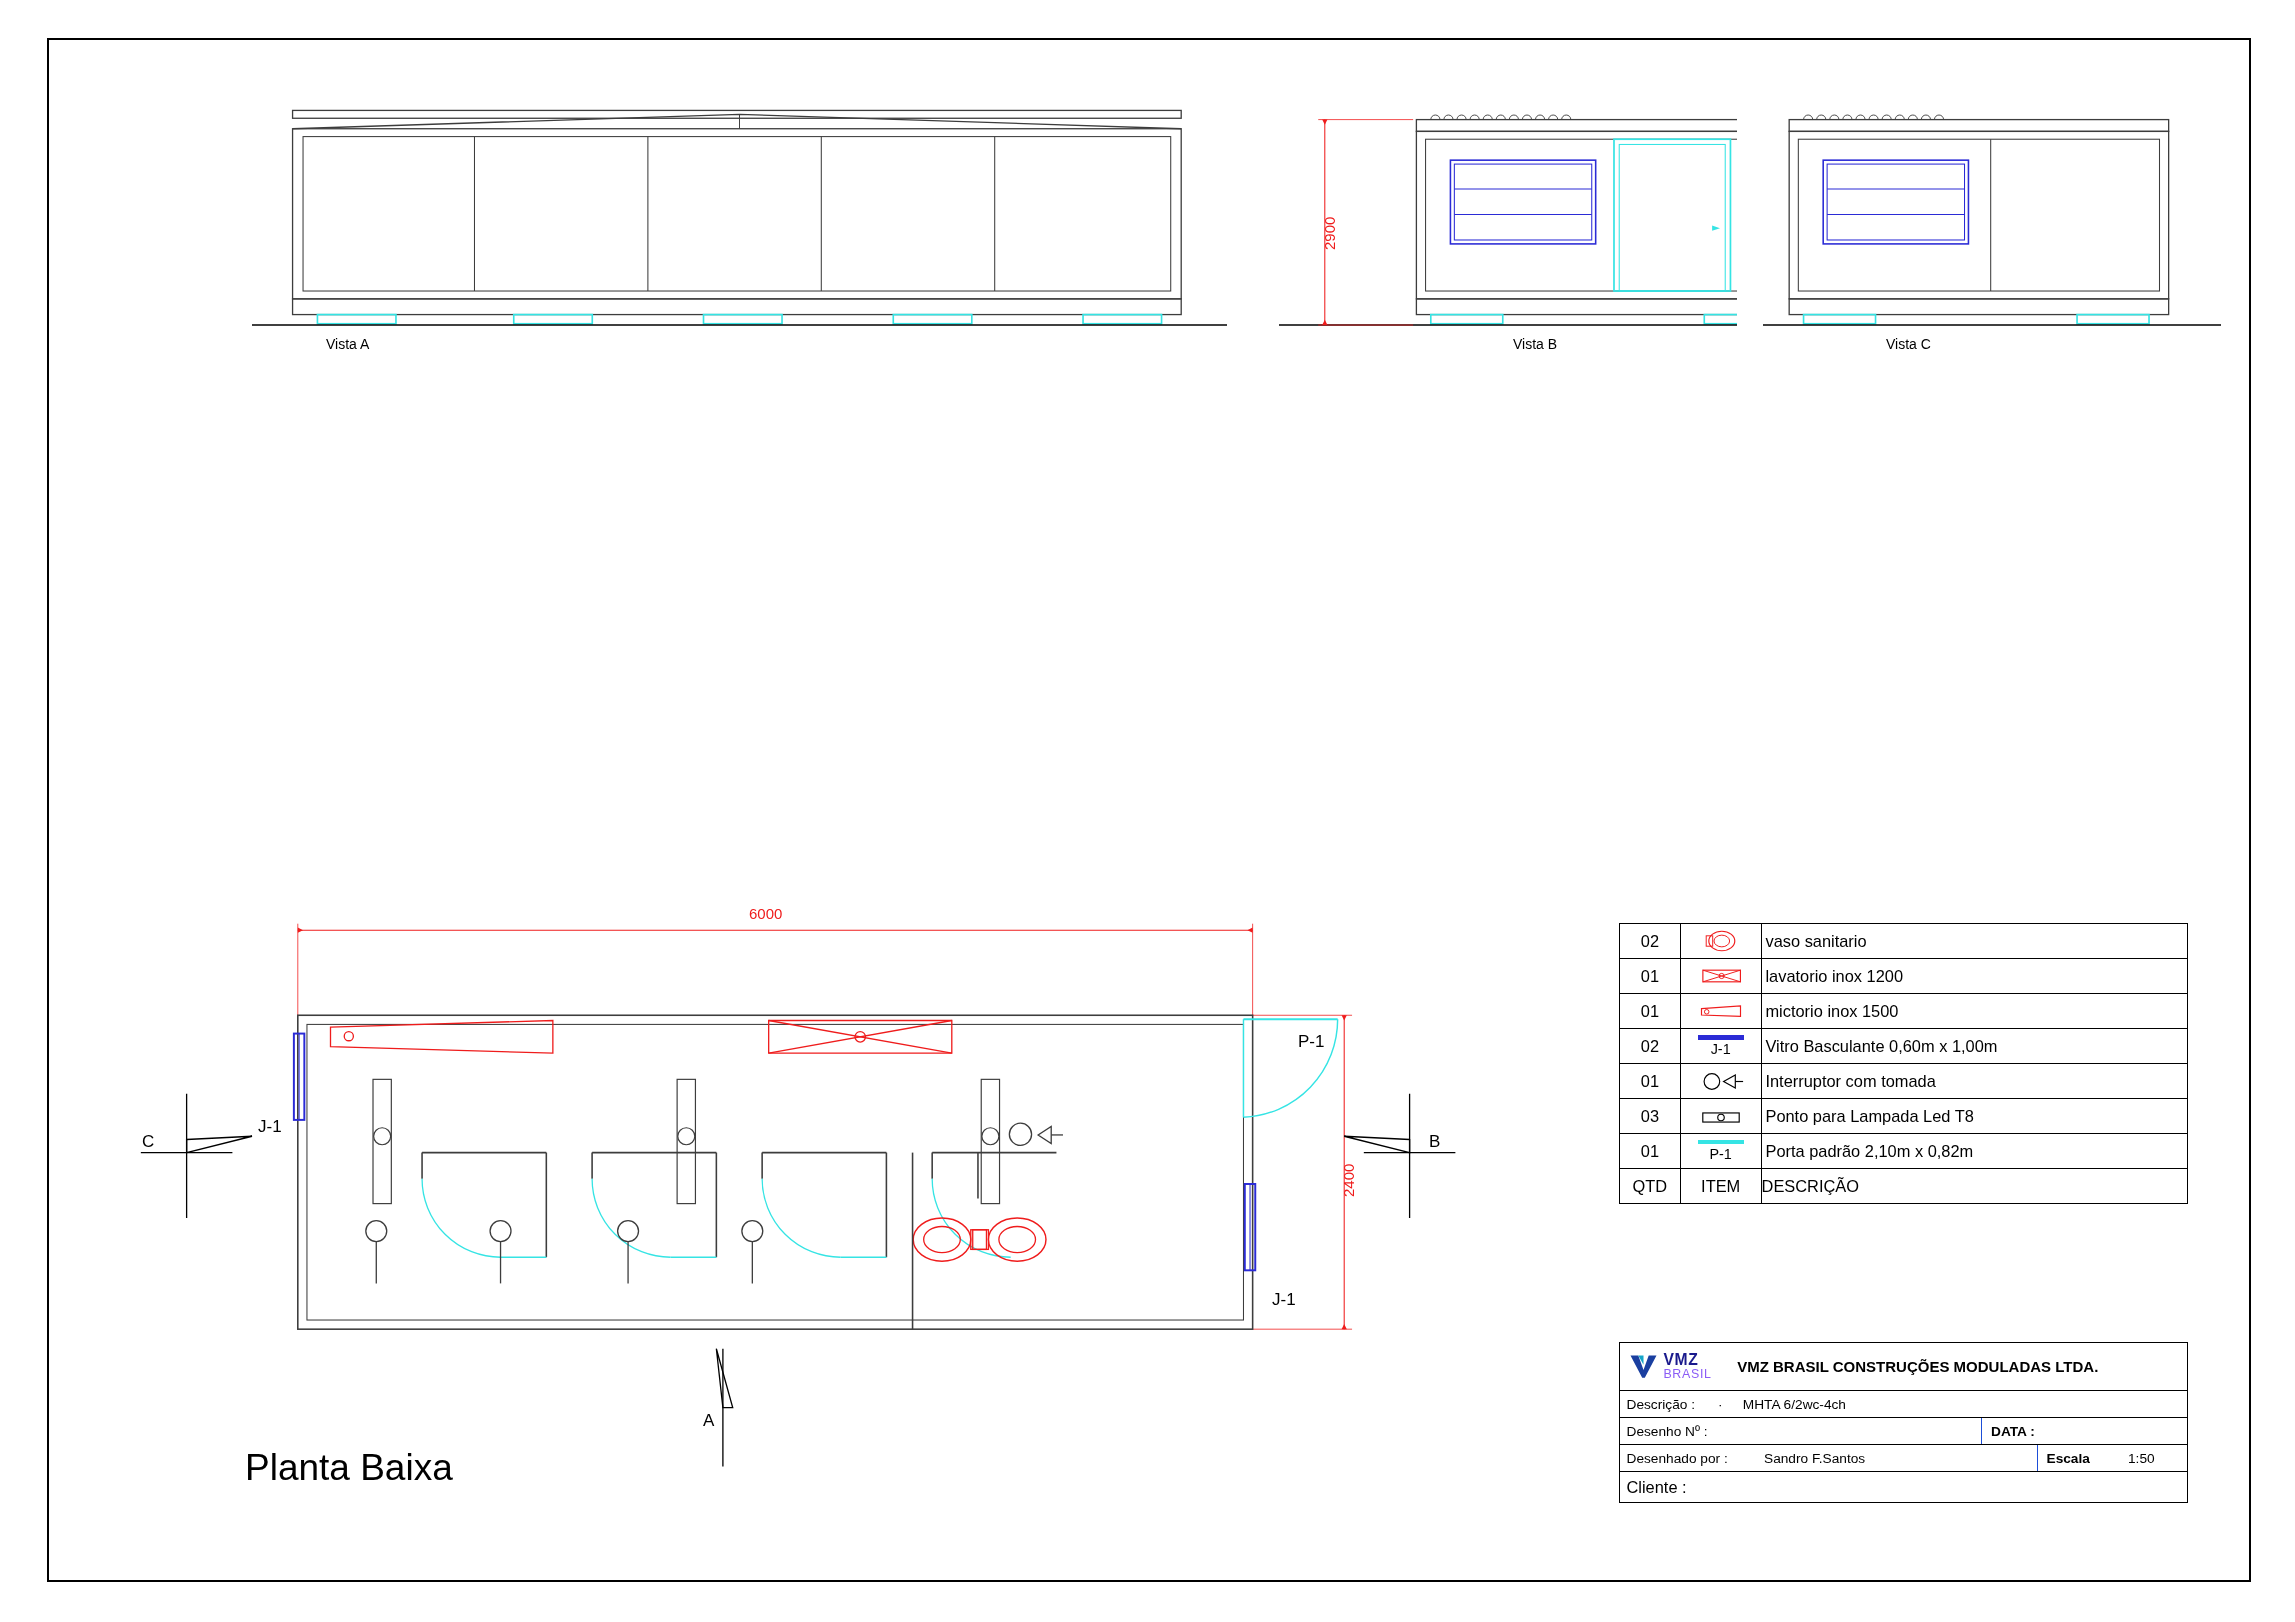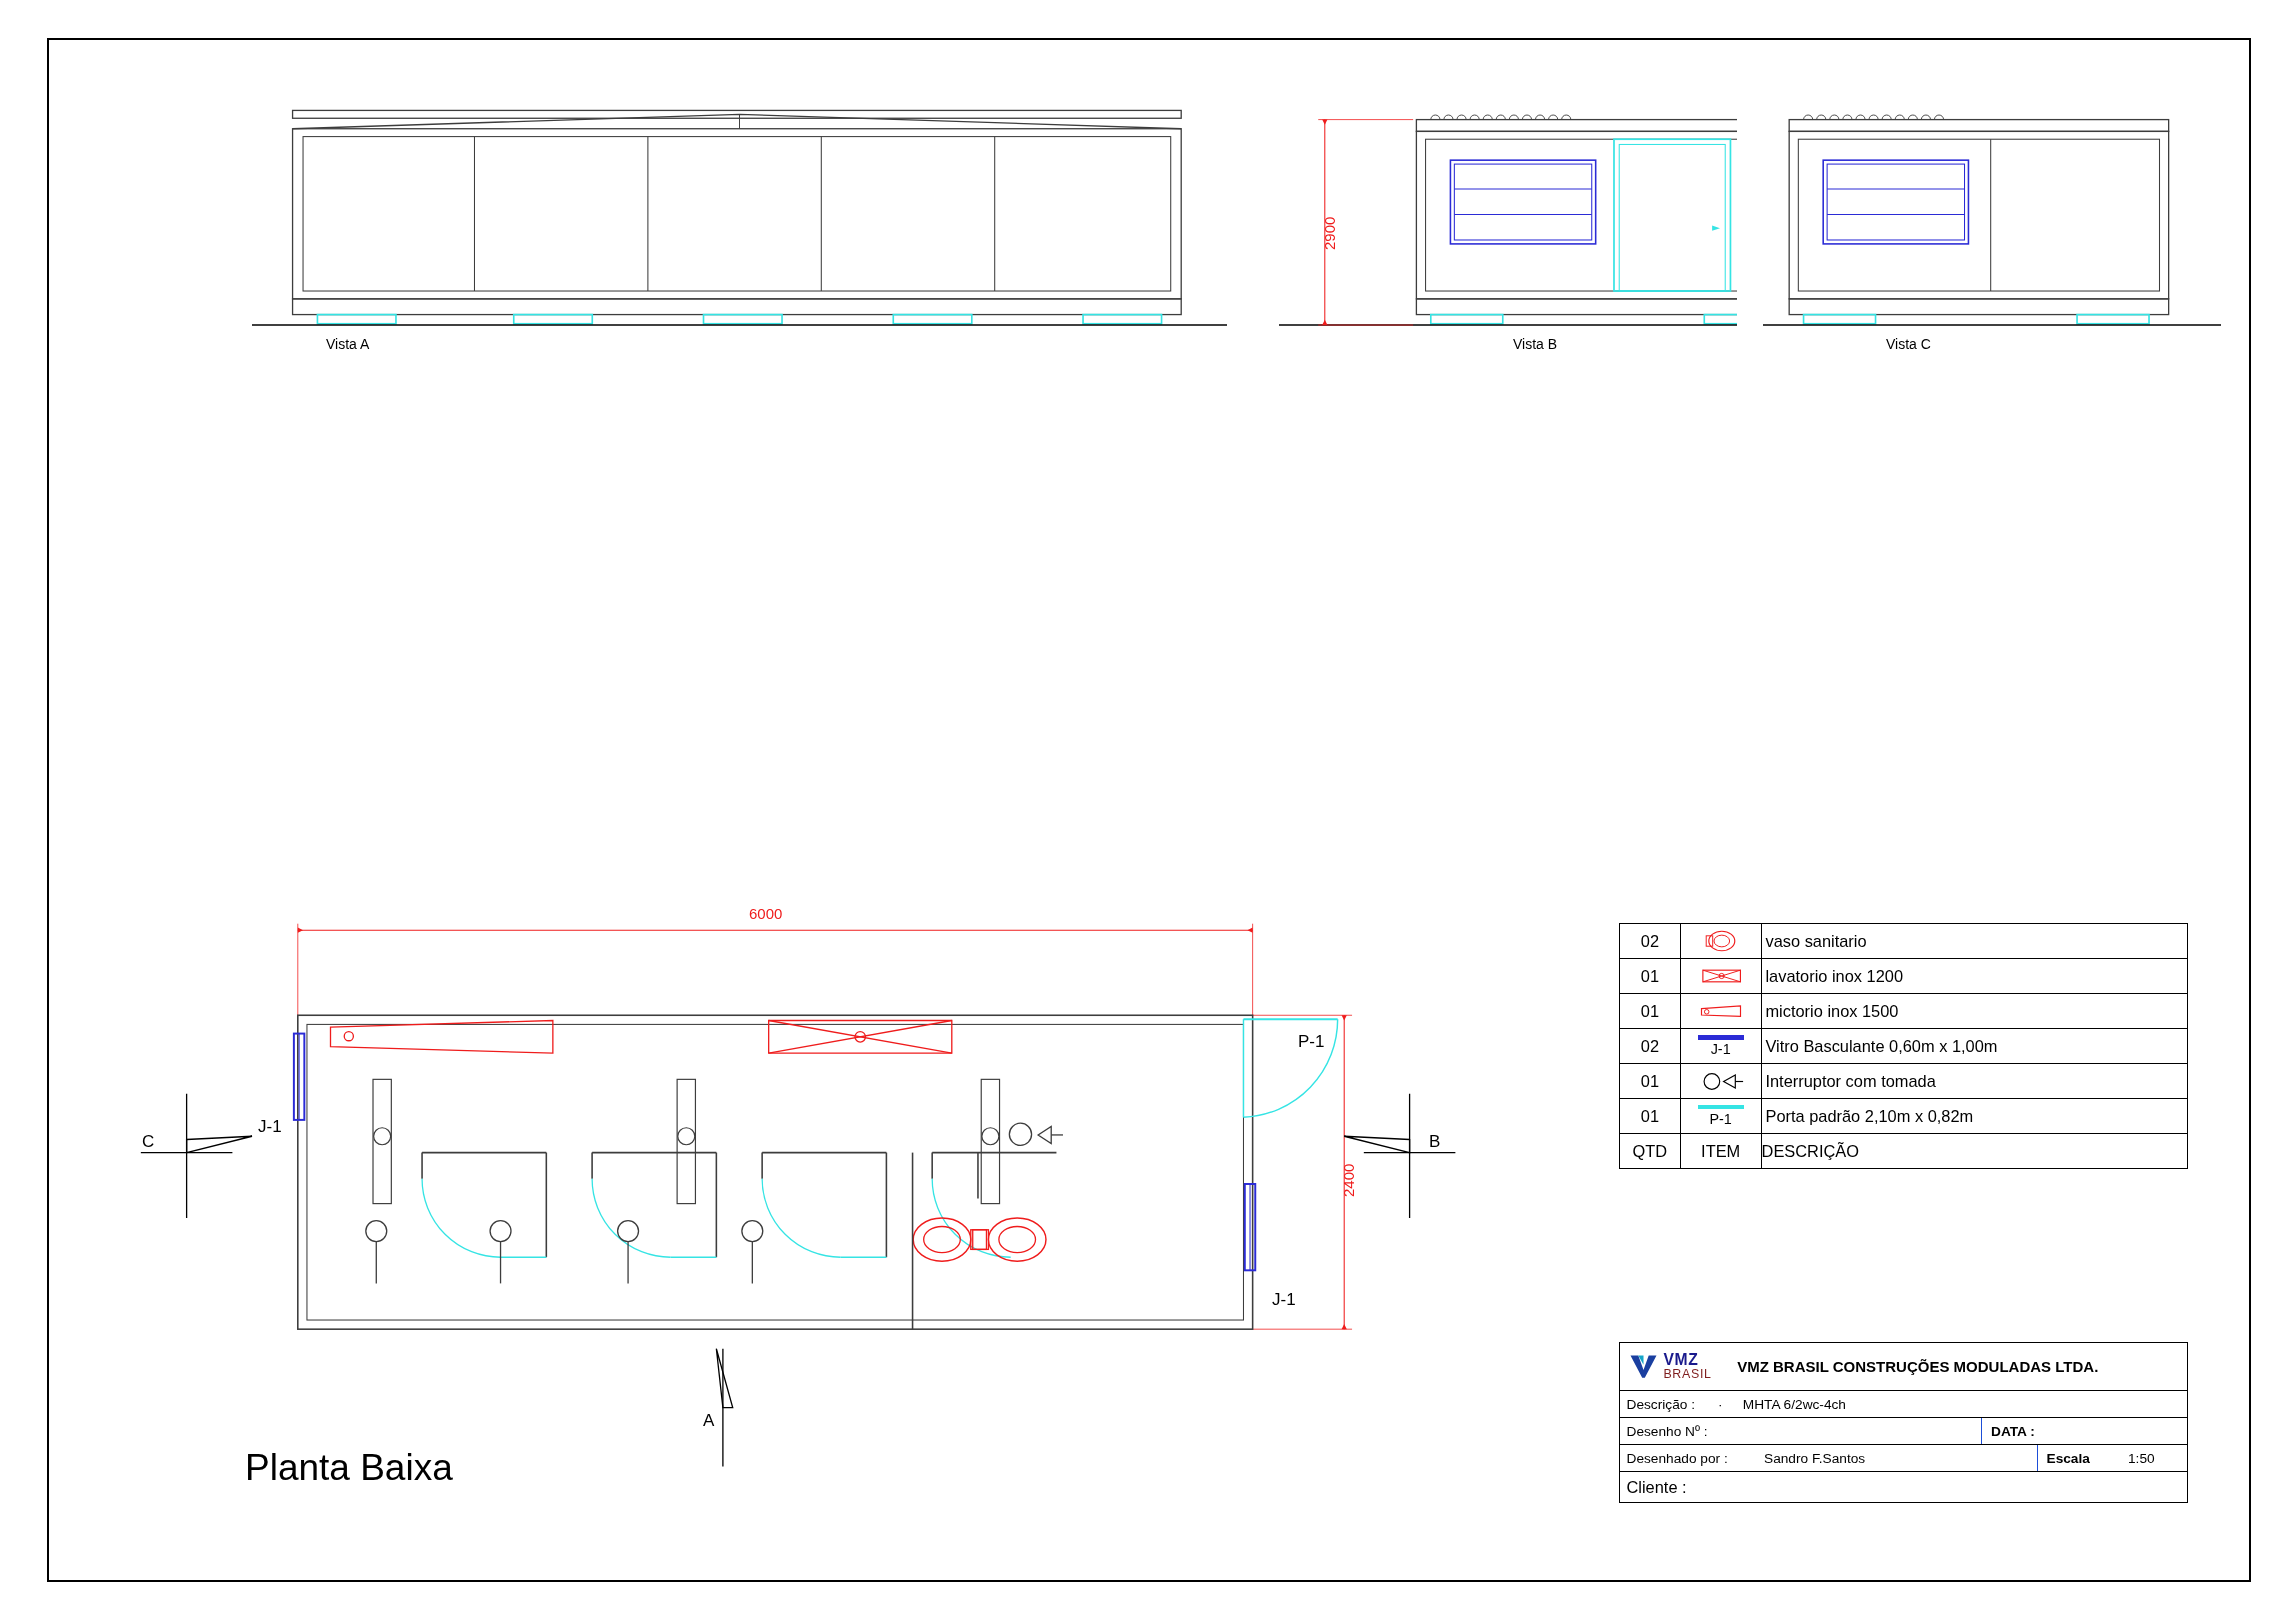--- a/index.html
+++ b/index.html
@@ -86,21 +86,21 @@
   }
   .tb-row:last-child { border-bottom: none; }
   .tb-logo-row { height: 47px; border-bottom: 1px solid #000; display: flex; align-items: center; }
   .tb-cell { padding-left: 6.5px; }
   .tb-sep { border-left: 1px solid #1d4ed8; height: 100%; display: flex; align-items: center; padding-left: 9px; font-weight: bold; }
 
   .logo-wrap { width: 108px; display: flex; align-items: center; padding-left: 9.2px; }
   .logo-mark { width: 29px; height: 26px; margin-right: 5.2px; }
   .logo-text { line-height: 1; }
   .logo-text .l1 { font-size: 15.7px; font-weight: bold; color: #1a1a8c; letter-spacing: 0.7px;}
-  .logo-text .l2 { font-size: 12.4px; color: #7f1d1d; letter-spacing: 0.7px;}
+  .logo-text .l2 { font-size: 12.4px; color: #8b5cf6; letter-spacing: 0.7px;}
   .company-name { font-size: 15px; font-weight: bold; }
 
   .bigtitle {
     position: absolute;
     font-size: 37px;
     left: 196px;
     top: 1407px;
     color: #000;
   }
 
@@ -377,20 +377,30 @@
       <td class="item">
         <svg width="52" height="21" style="vertical-align:middle;" viewBox="0 0 80 32">
           <circle cx="26" cy="16" r="12" fill="none" stroke="#000" stroke-width="1.8"></circle>
           <polygon points="62,6 62,26 44,16" fill="none" stroke="#000" stroke-width="1.8"></polygon>
           <line x1="62" y1="16" x2="74" y2="16" stroke="#000" stroke-width="1.8"></line>
         </svg>
       </td>
       <td class="desc">Interruptor com tomada</td>
     </tr>
     <tr>
+      <td class="qtd">03</td>
+      <td class="item">
+        <svg width="52" height="17" style="vertical-align:middle;" viewBox="0 0 80 26">
+          <rect x="12" y="6" width="56" height="14" fill="none" stroke="#000" stroke-width="1.8"></rect>
+          <circle cx="40" cy="13" r="5" fill="none" stroke="#000" stroke-width="1.8"></circle>
+        </svg>
+      </td>
+      <td class="desc">Ponto para Lampada Led T8</td>
+    </tr>
+    <tr>
       <td class="qtd">01</td>
       <td class="item">
         <div style="height:3.9px;background:#35e4e4;width:46px;margin:0 auto 1.3px;"></div>
         <div style="font-size:14.4px;">P-1</div>
       </td>
       <td class="desc">Porta padrão  2,10m x 0,82m</td>
     </tr>
     <tr>
       <td class="qtd">QTD</td>
       <td class="item">ITEM</td>

